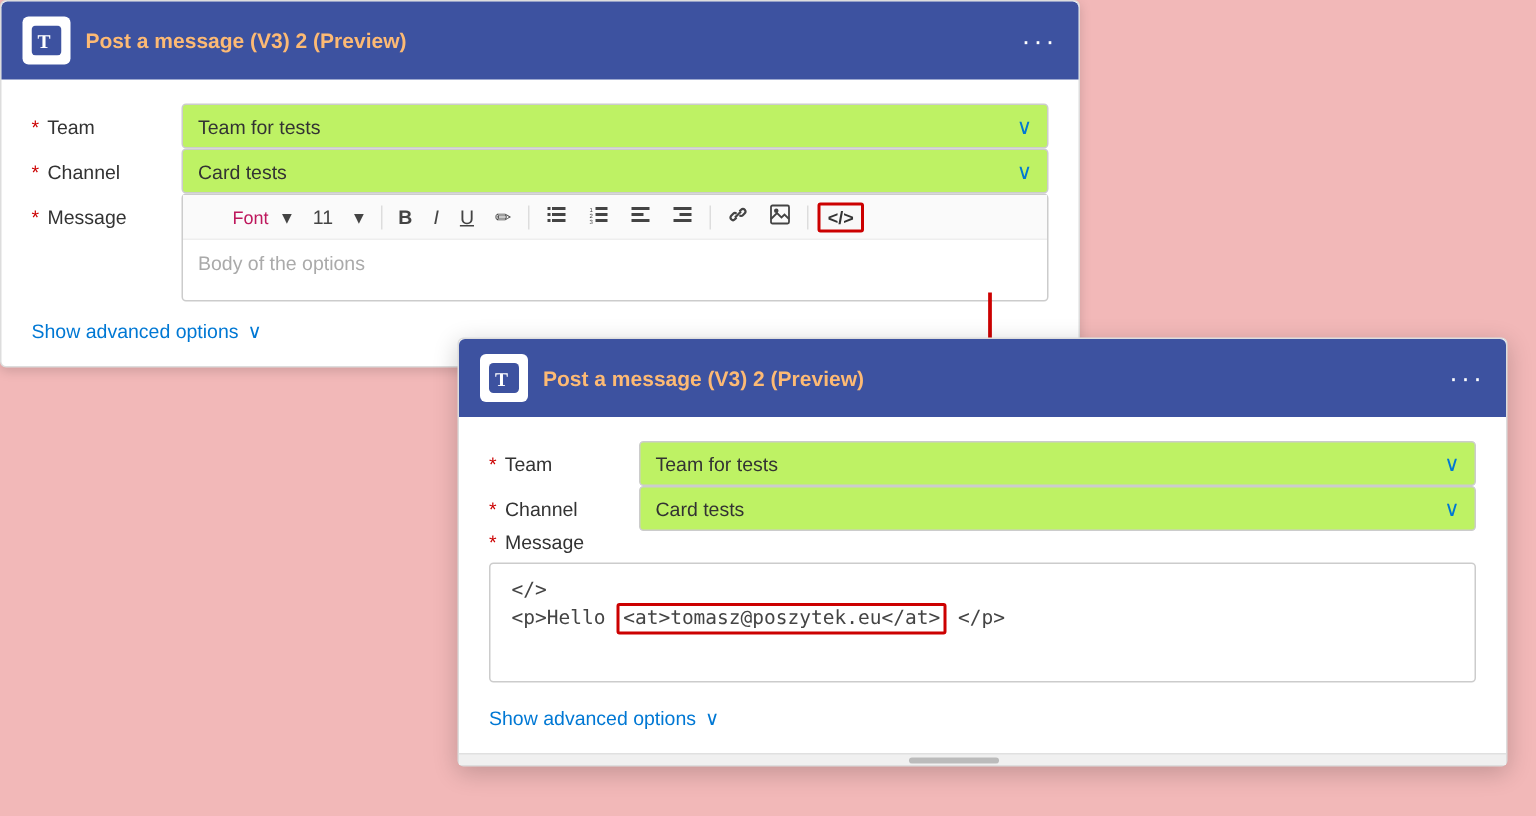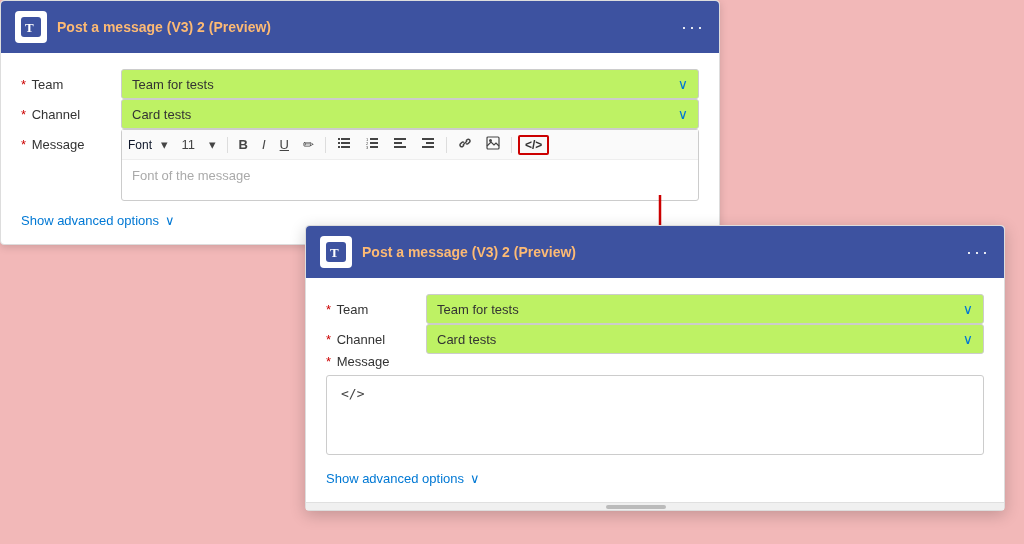--- a/index.html
+++ b/index.html
@@ -154,21 +154,22 @@
       font-size: 13px;
       color: #444;
       border-radius: 2px;
     }
 
     .toolbar-font-select {
       font-size: 12px;
       border: none;
       background: transparent;
       cursor: pointer;
-      color: #0f172a;
+      color: #be185d;
+      margin-left: 27px;
     }
 
     .toolbar-divider {
       width: 1px;
       height: 16px;
       background: #ddd;
       margin: 0 2px;
     }
 
     .code-btn-highlighted {
@@ -355,21 +356,21 @@
             <svg width="14" height="14" viewBox="0 0 14 14">
                 <rect x="1" y="1" width="12" height="12" rx="1" stroke="#444" stroke-width="1.2" fill="none"></rect>
                 <circle cx="4.5" cy="4.5" r="1.5" fill="#444"></circle>
                 <path d="M1 10L5 6L8 9L10 7L13 10" stroke="#444" stroke-width="1.2" fill="none"></path>
               </svg>
           </button>
           <div class="toolbar-divider"></div>
           <button class="toolbar-btn code-btn-highlighted">&lt;/&gt;</button>
         </div>
         <div class="editor-body">
-          <span style="color:#aaa;">Font of the message</span>
+          <span style="color:#aaa;">Body of the options</span>
         </div>
       </div>
     </div>
 
     <div class="show-advanced">
       <span>Show advanced options</span>
       <span>∨</span>
     </div>
   </div>
 </div>
@@ -423,20 +424,25 @@
 
     <div style="margin-bottom: 6px;">
       <span class="required-star">*</span>
       <span style="font-size:13px;color:#333;">Message</span>
     </div>
 
     <div style="border:1px solid #ccc; border-radius:3px; background:#fff; min-height:80px; padding:10px 14px; font-family:monospace; font-size:13px;">
       <div class="code-view-line">
         <span>&lt;/&gt;</span>
       </div>
+      <div class="code-view-line">
+        <span>&lt;p&gt;Hello</span>
+        <span class="code-highlighted-box">&lt;at&gt;tomasz@poszytek.eu&lt;/at&gt;</span>
+        <span>&lt;/p&gt;</span>
+      </div>
     </div>
 
     <div style="height:12px;"></div>
 
     <div class="show-advanced">
       <span>Show advanced options</span>
       <span>∨</span>
     </div>
   </div>
 

